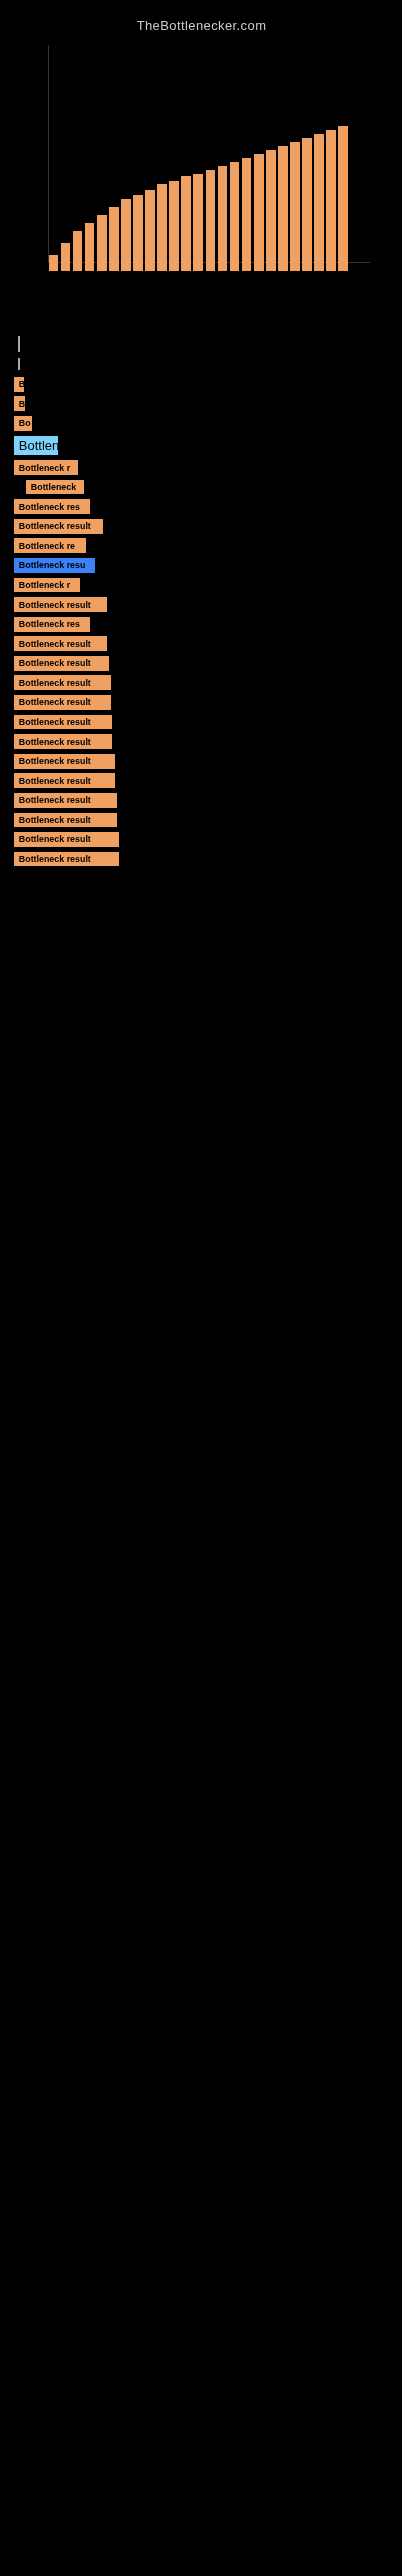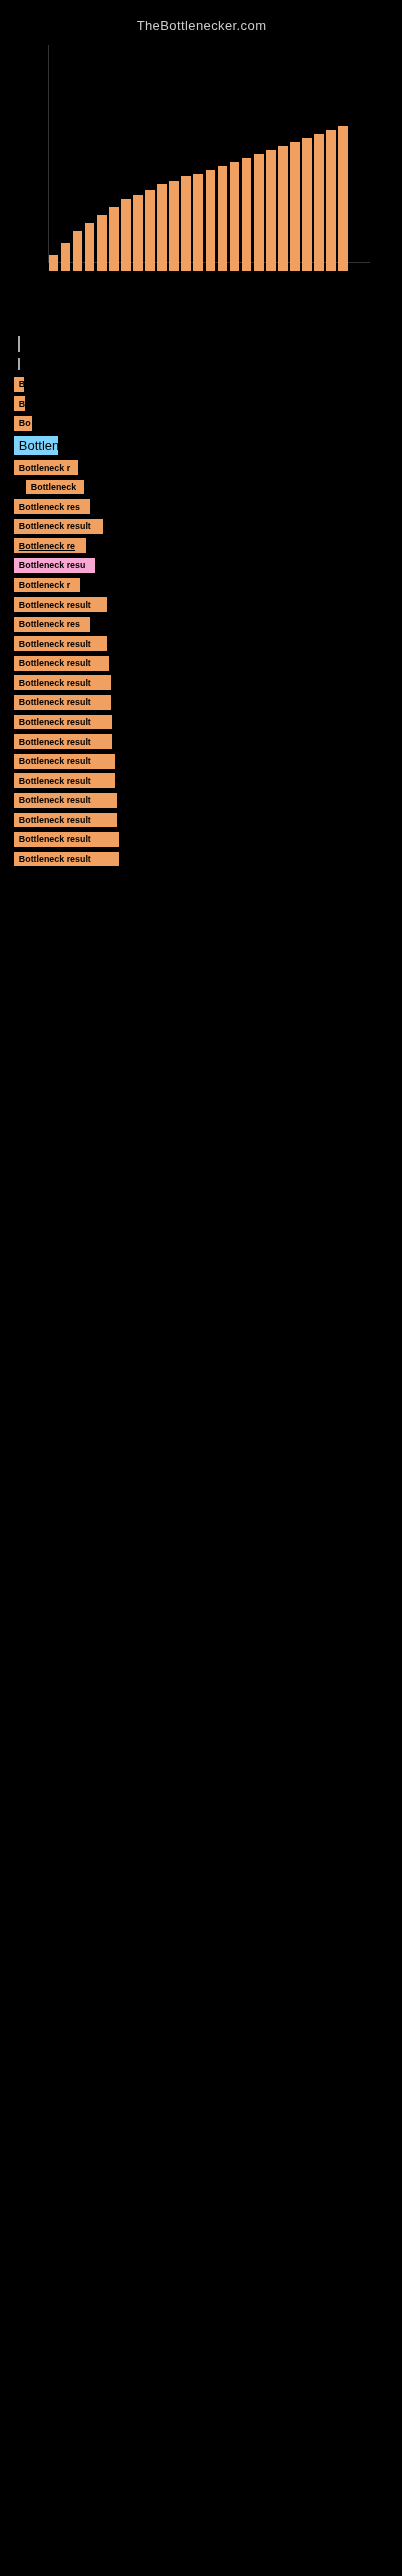--- a/index.html
+++ b/index.html
@@ -109,25 +109,25 @@
       </div>
       <div style="margin: 4.8px 0px; display: flex; align-items: center;">
         <div style="background-color: rgb(240, 160, 96); color: rgb(0, 0, 0); font-size: 8.9px; font-weight: bold; padding: 2.4px 4.8px; display: inline-block; white-space: nowrap; overflow: hidden; width: 58px; min-width: 58px; margin-left: 12px;">Bottleneck</div>
       </div>
       <div style="margin: 4.8px 0px; display: flex; align-items: center;">
         <div style="background-color: rgb(240, 160, 96); color: rgb(0, 0, 0); font-size: 8.9px; font-weight: bold; padding: 2.4px 4.8px; display: inline-block; white-space: nowrap; overflow: hidden; width: 76px; min-width: 76px;">Bottleneck res</div>
       </div>
       <div style="margin: 4.8px 0px; display: flex; align-items: center;">
         <div style="background-color: rgb(240, 160, 96); color: rgb(0, 0, 0); font-size: 8.9px; font-weight: bold; padding: 2.4px 4.8px; display: inline-block; white-space: nowrap; overflow: hidden; width: 89px; min-width: 89px;">Bottleneck result</div>
       </div>
-      <div style="margin: 4.8px 0px; display: flex; align-items: center; text-decoration: underline;">
+      <div style="margin: 4.8px 0px; display: flex; align-items: center;">
         <div style="background-color: rgb(240, 160, 96); color: rgb(0, 0, 0); font-size: 8.9px; font-weight: bold; padding: 2.4px 4.8px; display: inline-block; white-space: nowrap; overflow: hidden; width: 72px; min-width: 72px;">Bottleneck re</div>
       </div>
       <div style="margin: 4.8px 0px; display: flex; align-items: center;">
-        <div style="background-color: #f9a8d4; color: rgb(0, 0, 0); font-size: 8.9px; font-weight: bold; padding: 2.4px 4.8px; display: inline-block; white-space: nowrap; overflow: hidden; width: 81px; min-width: 81px;">Bottleneck resu</div>
+        <div style="background-color: #3b82f6; color: rgb(0, 0, 0); font-size: 8.9px; font-weight: bold; padding: 2.4px 4.8px; display: inline-block; white-space: nowrap; overflow: hidden; width: 81px; min-width: 81px;">Bottleneck resu</div>
       </div>
       <div style="margin: 4.8px 0px; display: flex; align-items: center;">
         <div style="background-color: rgb(240, 160, 96); color: rgb(0, 0, 0); font-size: 8.9px; font-weight: bold; padding: 2.4px 4.8px; display: inline-block; white-space: nowrap; overflow: hidden; width: 66px; min-width: 66px;">Bottleneck r</div>
       </div>
       <div style="margin: 4.8px 0px; display: flex; align-items: center;">
         <div style="background-color: rgb(240, 160, 96); color: rgb(0, 0, 0); font-size: 8.9px; font-weight: bold; padding: 2.4px 4.8px; display: inline-block; white-space: nowrap; overflow: hidden; width: 93px; min-width: 93px;">Bottleneck result</div>
       </div>
       <div style="margin: 4.8px 0px; display: flex; align-items: center;">
         <div style="background-color: rgb(240, 160, 96); color: rgb(0, 0, 0); font-size: 8.9px; font-weight: bold; padding: 2.4px 4.8px; display: inline-block; white-space: nowrap; overflow: hidden; width: 76px; min-width: 76px;">Bottleneck res</div>
       </div>

